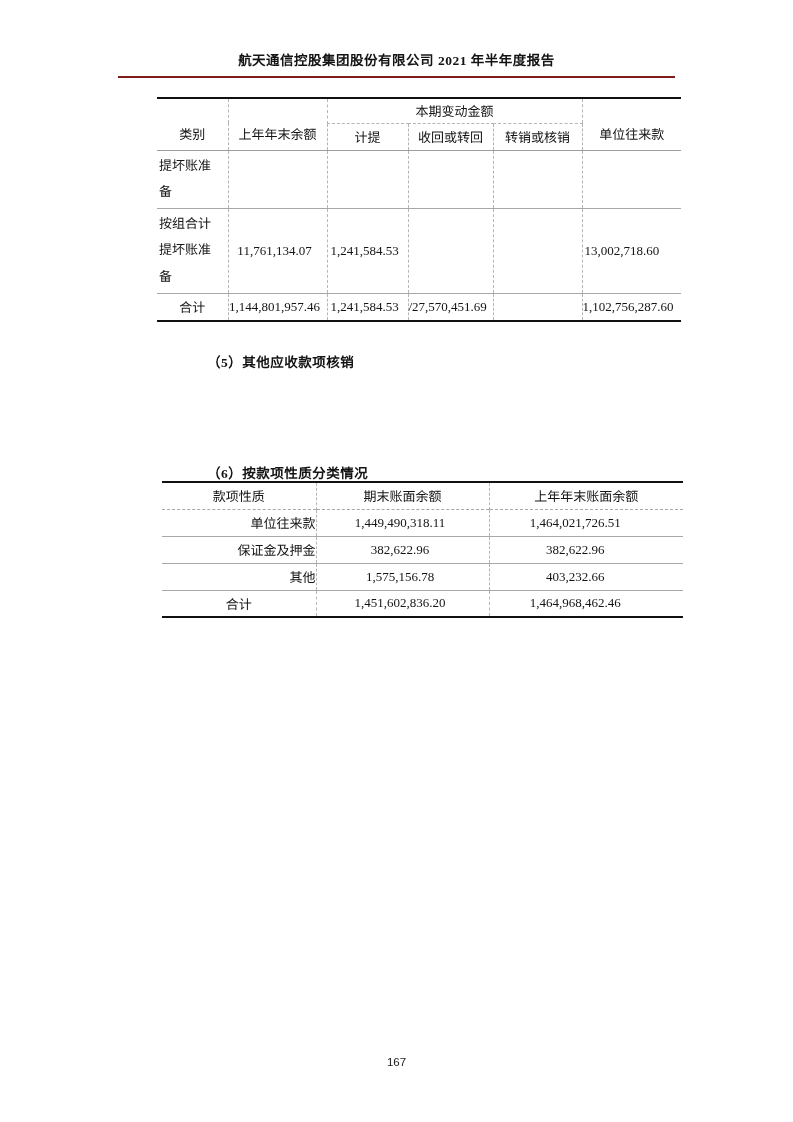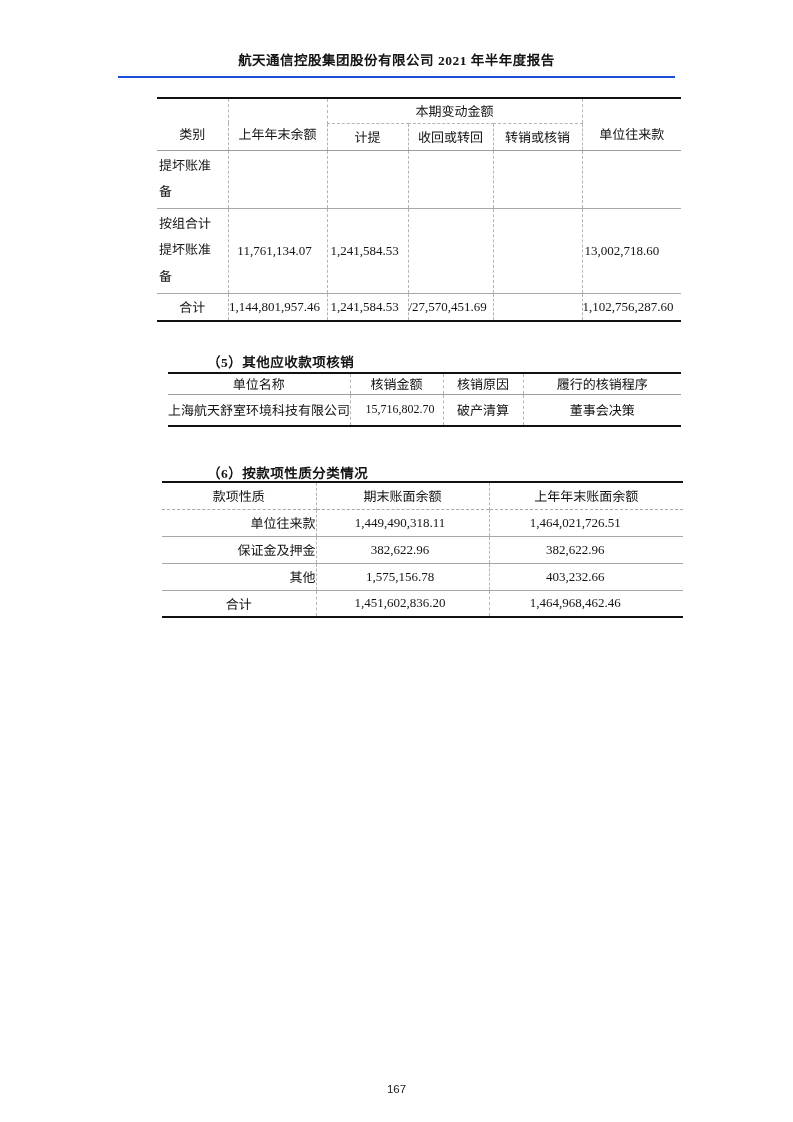--- a/index.html
+++ b/index.html
@@ -18,21 +18,21 @@
   .page-header {
     position: absolute;
     left: 118px;
     top: 49px;
     width: 557px;
     text-align: center;
     font-size: 13.5px;
     font-weight: bold;
     letter-spacing: 0.5px;
     padding-bottom: 7px;
-    border-bottom: 2px solid #1d4ed8;
+    border-bottom: 2px solid #7f1d1d;
   }
 
   
   table.tbl {
     position: absolute;
     border-collapse: collapse;
     table-layout: fixed;
     border-top: 2px solid #111;
     border-bottom: 2px solid #111;
   }
@@ -101,21 +101,21 @@
   .t3 td.nature { text-align: right; padding-left: 2px; white-space: nowrap; }
   .t3 td.total { text-align: center; padding-left: 0; }
   .t3 .num-mid { padding-right: 5px; }
   .t3 .num-last { padding-right: 22px; }
 
   
   .page-number {
     position: absolute;
     left: 0;
     right: 0;
-    top: 1083px;
+    top: 1056px;
     text-align: center;
     font-family: "Liberation Sans", "DejaVu Sans", sans-serif;
     font-size: 11.5px;
     color: #1c1c1c;
   }
 </style>
 </head>
 <body>
 
 <div class="page">
@@ -169,44 +169,20 @@
         <td class="num">1,241,584.53</td>
         <td class="num">/27,570,451.69</td>
         <td class="num"></td>
         <td class="num num-last">1,102,756,287.60</td>
       </tr>
     </tbody>
   </table>
 
   <div class="section-title title-5">（5）其他应收款项核销</div>
 
-  <table class="tbl t2">
-    <colgroup>
-      <col style="width:182px">
-        <col style="width:93px">
-        <col style="width:80px">
-        <col style="width:158px">
-    </colgroup>
-    <thead>
-      <tr>
-        <th class="nol">单位名称</th>
-        <th>核销金额</th>
-        <th>核销原因</th>
-        <th>履行的核销程序</th>
-      </tr>
-    </thead>
-    <tbody>
-      <tr>
-        <td class="nol">上海航天舒室环境科技有限公司</td>
-        <td class="amount">15,716,802.70</td>
-        <td>破产清算</td>
-        <td>董事会决策</td>
-      </tr>
-    </tbody>
-  </table>
 
   <div class="section-title title-6">（6）按款项性质分类情况</div>
 
   <table class="tbl t3">
     <colgroup>
       <col style="width:154px">
         <col style="width:173px">
         <col style="width:194px">
     </colgroup>
     <thead>

